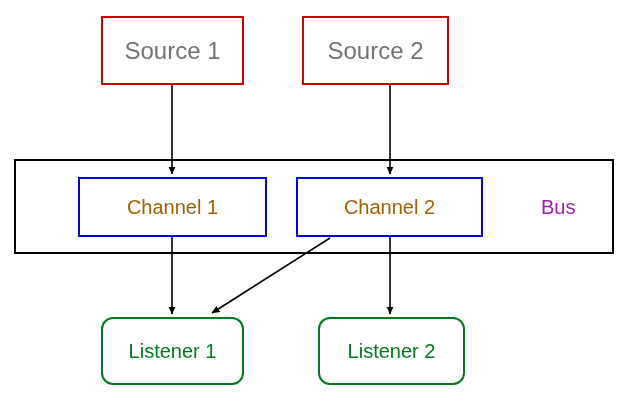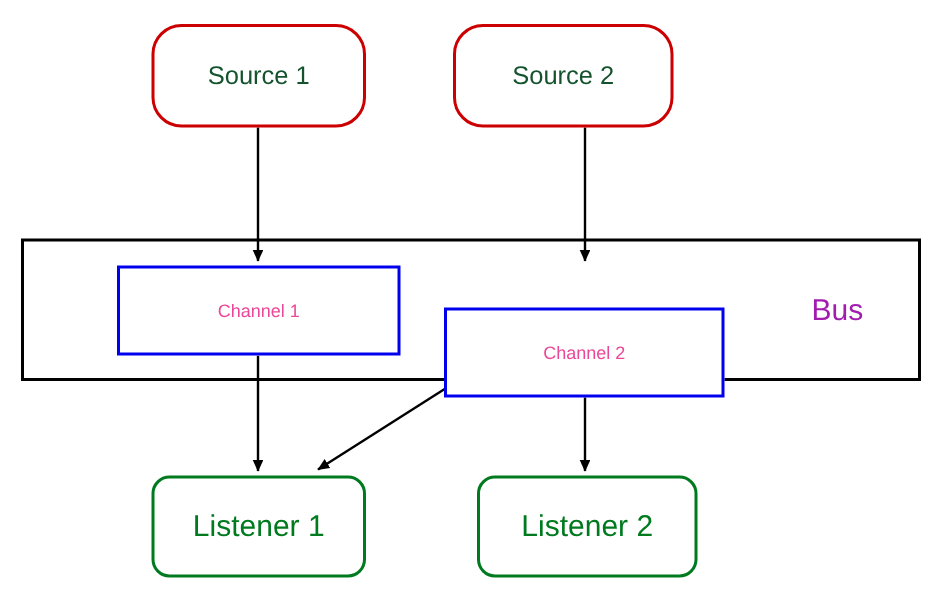--- a/index.html
+++ b/index.html
@@ -37,37 +37,37 @@
     text-align: center;
     line-height: 1;
     white-space: nowrap;
   }
   .node-label {
     display: block;
   }
   
   .source {
     border: 2px solid #cc0000;
-    border-radius: 20px;
-    color: #14532d;
-    font-size: 17px;
+    border-radius: 0;
+    color: #737373;
+    font-size: 24px;
   }
   
   .listener {
     border: 2px solid #007a1f;
     border-radius: 12px;
     color: #007a1f;
     font-size: 20px;
   }
   
   .channel {
     border: 2px solid #0000ee;
     border-radius: 0;
-    color: #ec4899;
-    font-size: 12px;
+    color: #a16207;
+    font-size: 20px;
   }
   
   .bus {
     position: absolute;
     box-sizing: border-box;
     border: 2px solid #000000;
     background: #ffffff;
     border-radius: 0;
   }
   .bus-label {
@@ -110,21 +110,21 @@
   </div>
 
   <div class="node source" style="left:302px; top:16px; width:147px; height:69px;">
     <span class="node-label">Source 2</span>
   </div>
 
   <div class="node channel" style="left:78px; top:177px; width:189px; height:60px;">
     <span class="node-label">Channel 1</span>
   </div>
 
-  <div class="node channel" style="left:296px; top:177px; width:187px; height:60px;margin-top:28px;">
+  <div class="node channel" style="left:296px; top:177px; width:187px; height:60px;">
     <span class="node-label">Channel 2</span>
   </div>
 
   <div class="node listener" style="left:101px; top:317px; width:143px; height:68px;">
     <span class="node-label">Listener 1</span>
   </div>
 
   <div class="node listener" style="left:318px; top:317px; width:147px; height:68px;justify-content:center;">
     <span class="node-label">Listener 2</span>
   </div>

